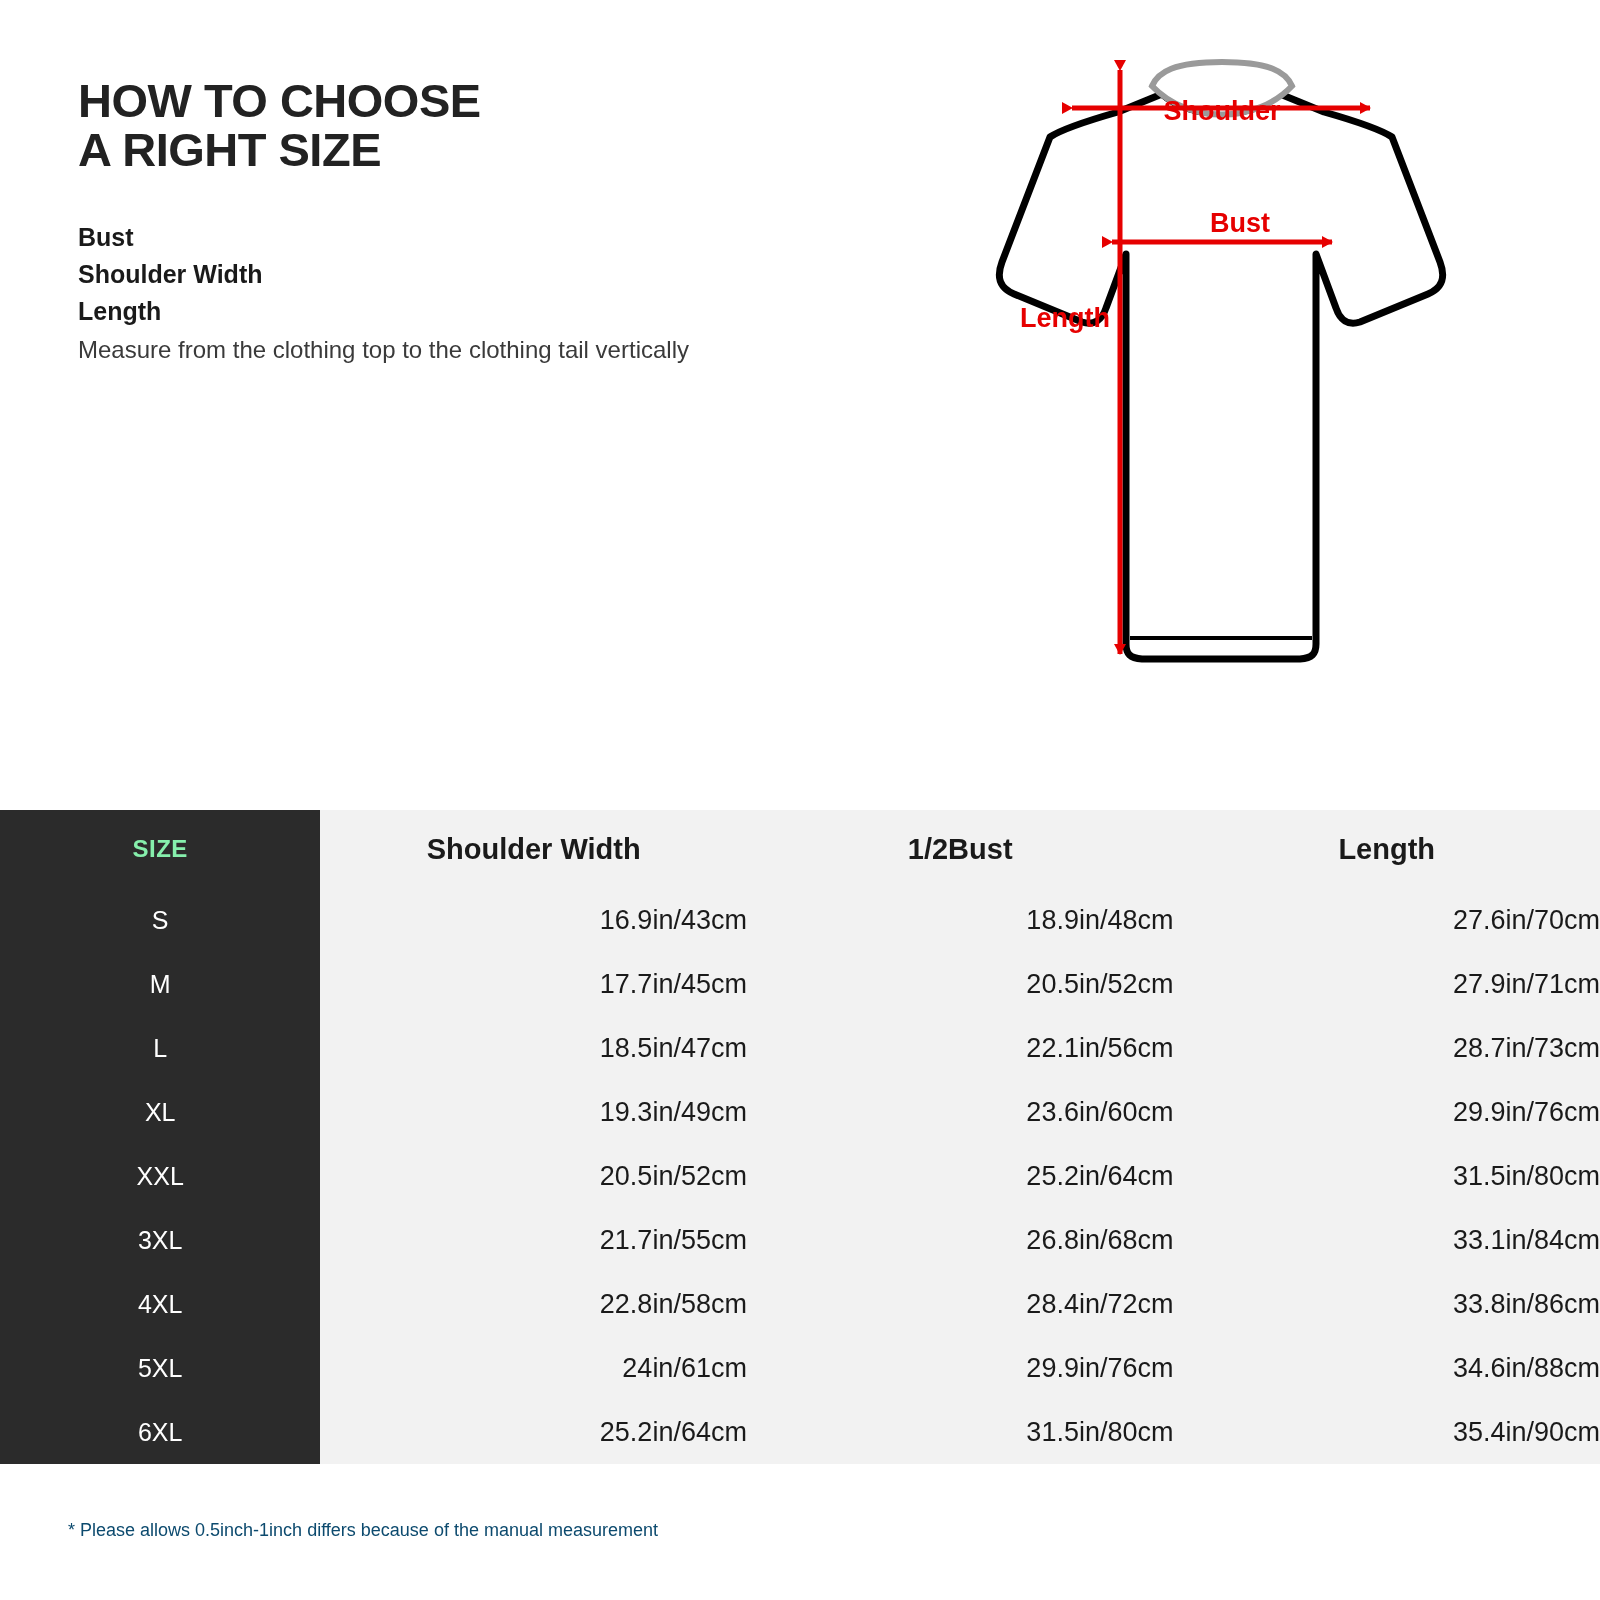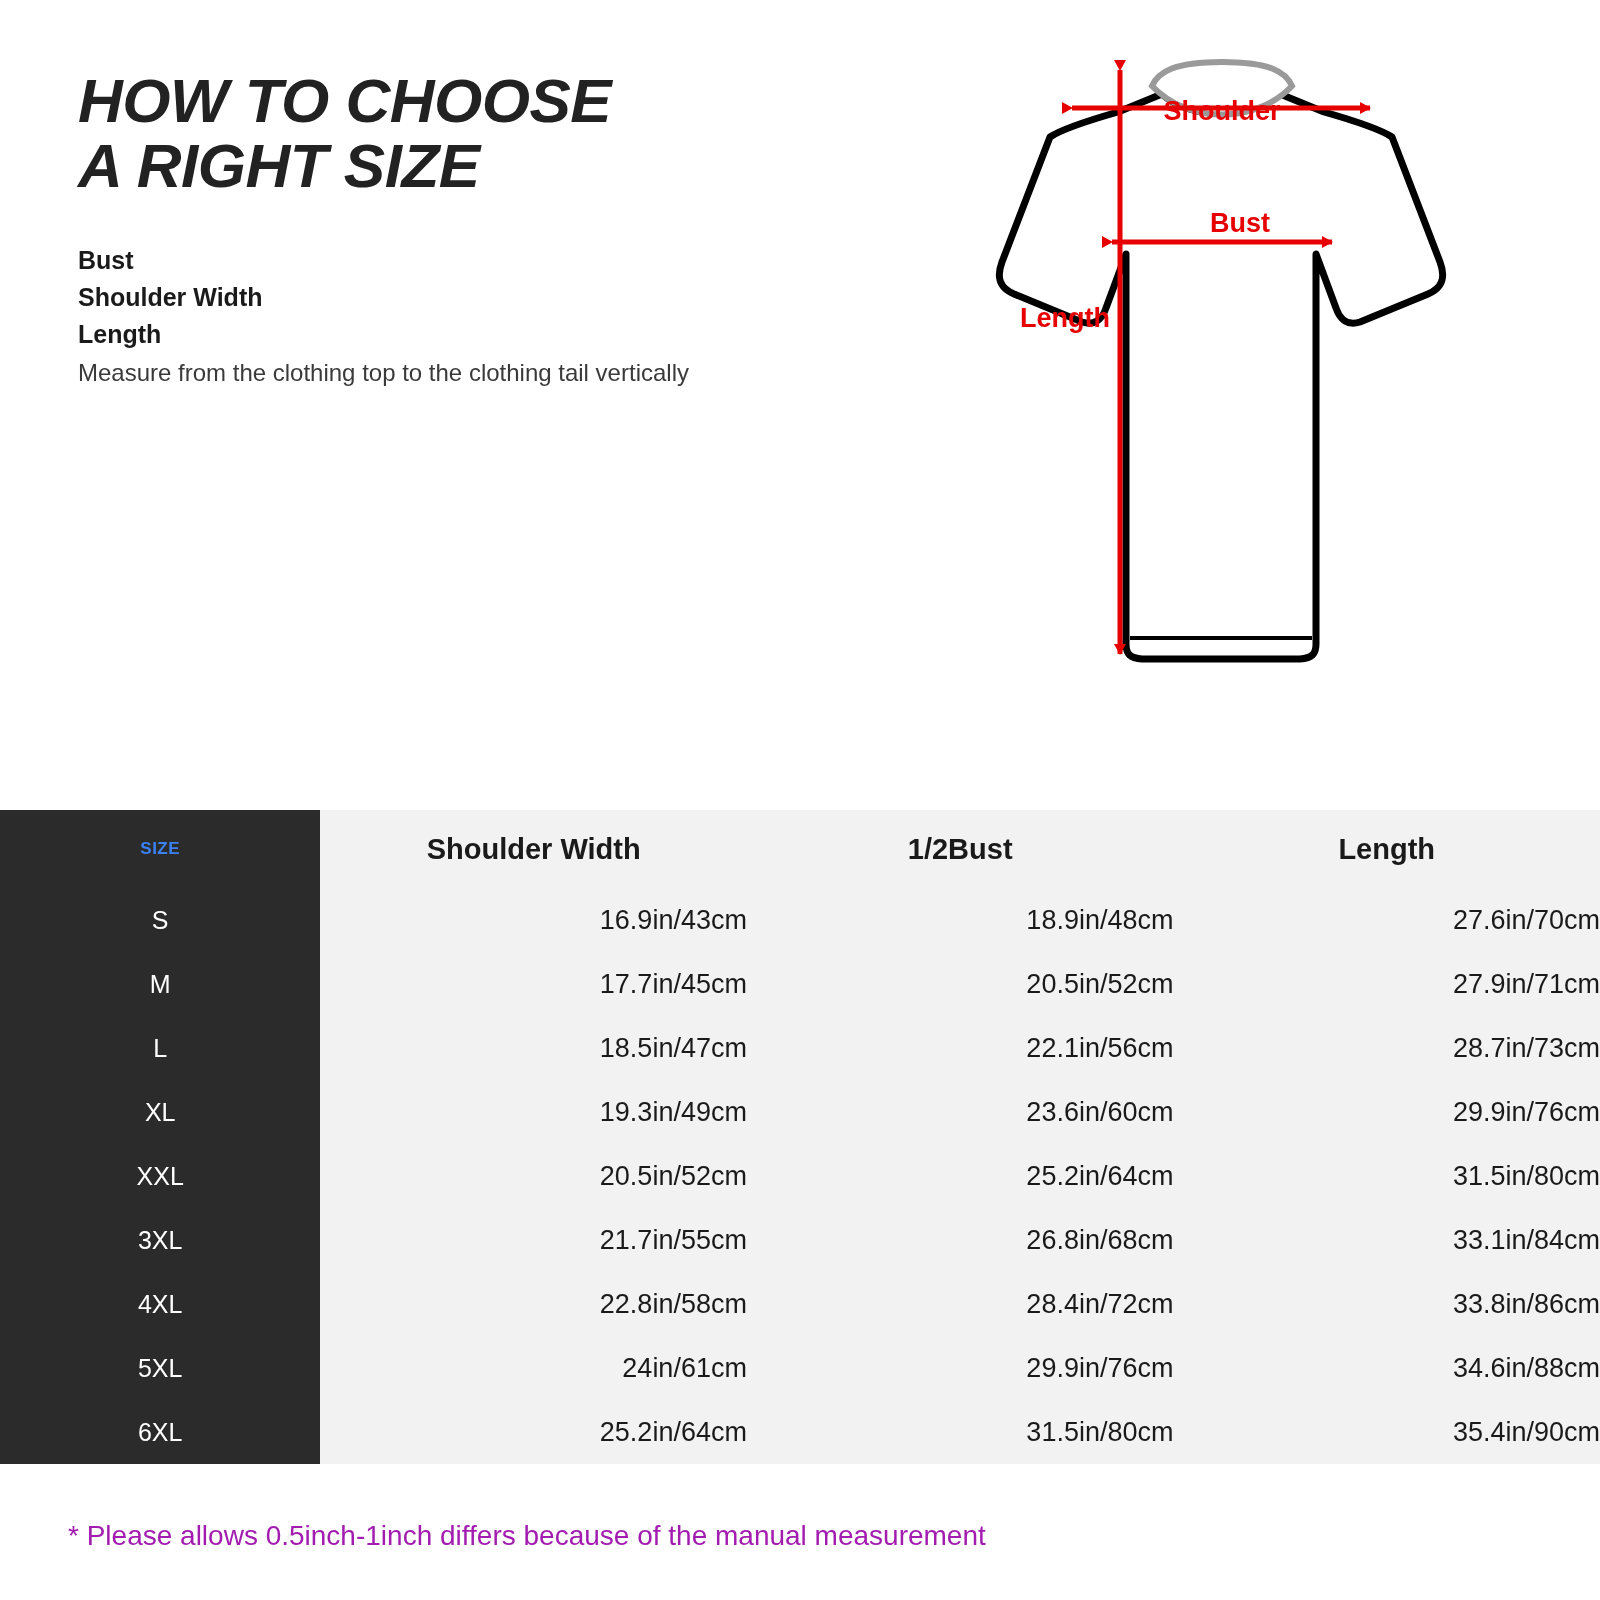--- a/index.html
+++ b/index.html
@@ -23,27 +23,26 @@
   }
 
   
   .info {
     position: absolute;
     left: 78px;
     top: 68px;
     width: 700px;
   }
   .headline {
-    font-size: 62px;
+    font-size: 47px;
     font-weight: 700;
     line-height: 1.05;
     letter-spacing: -0.5px;
     color: #222222;
-    margin: 0 0 48px 0;
-    font-style: italic;
+    margin: 8px 0 48px 0;
   }
   .headline .l2 { display: block; }
 
   .term {
     font-size: 25px;
     font-weight: 700;
     color: #1a1a1a;
     margin: 0 0 8px 0;
   }
   .desc {
@@ -87,22 +86,22 @@
 
   .size-table thead th {
     height: 78px;
     font-size: 29px;
     font-weight: 700;
     text-align: center;
     vertical-align: middle;
   }
   .size-table thead th.hdr-size {
     background: #2b2b2b;
-    color: #3b82f6;
-    font-size: 17px;
+    color: #86efac;
+    font-size: 24px;
     letter-spacing: 0.5px;
   }
   .size-table thead th.hdr-col {
     background: #f2f2f2;
     color: #1a1a1a;
   }
   .size-table tbody td {
     height: 64px;
     font-size: 27px;
     text-align: center;
@@ -117,22 +116,22 @@
   .size-table tbody td.cell-val {
     background: #f2f2f2;
     color: #1a1a1a;
     text-align: right;
   }
 
   .note {
     position: absolute;
     left: 68px;
     top: 1520px;
-    font-size: 28px;
-    color: #a21caf;
+    font-size: 18px;
+    color: #0c4a6e;
     font-weight: 400;
   }
 </style>
 </head>
 <body>
 
 <div class="page">
 
   <div class="info">
     <h1 class="headline">

